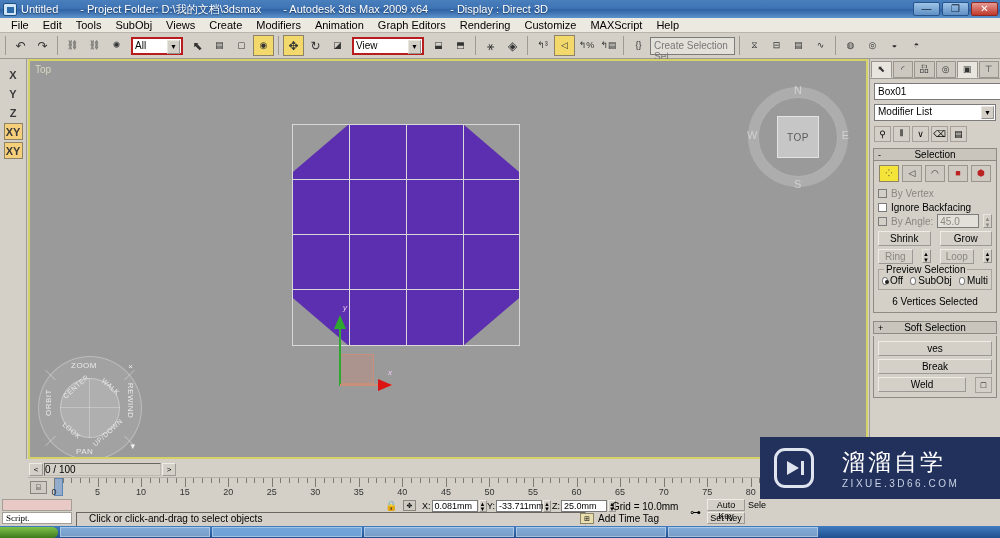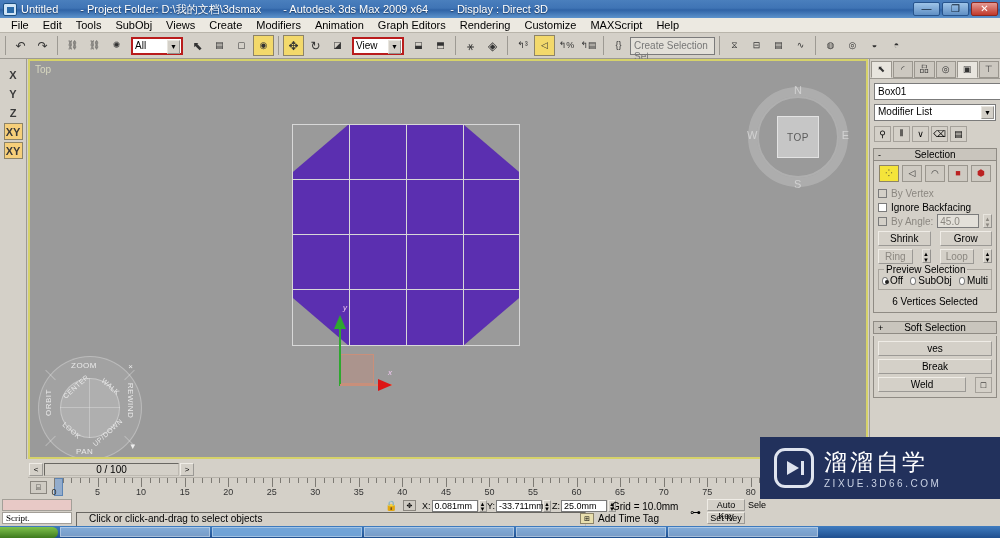--- a/index.html
+++ b/index.html
@@ -168,22 +168,22 @@
   .rad { width:8px; height:8px; border:1px solid #7b7b7b; border-radius:50%; background:#fff; position:relative; }
   .rad.on:after { content:""; position:absolute; left:2px; top:2px; width:4px; height:4px;
       background:#222; border-radius:50%; }
   .vsel { text-align:center; font-size:10px; margin-top:6px; }
 
   
   .trackbar { position:absolute; left:28px; top:461px; width:840px; height:16px;
       background:#d4d0c8; display:flex; align-items:center; }
   .ts-left,.ts-right { width:14px; height:13px; border:1px outset #efece6; background:#d4d0c8;
       font-size:8px; text-align:center; line-height:12px; margin:0 1px; }
-  .ts-field { width:135px; height:13px; border:1px inset #bdb9b1; background:#d4d0c8;
-      font-size:10px; text-align:center; line-height:12px; }
+  .ts-field { width:117px; height:13px; border:1px inset #bdb9b1; background:#d4d0c8;
+      font-size:10px; line-height:12px; }
 
   .ruler { position:absolute; left:28px; top:477px; width:840px; height:21px;
       background:#d4d0c8; border-top:1px solid #b5b1a9; overflow:hidden; }
   .rtick { position:absolute; top:0; width:1px; background:#7d7a74; }
   .rlab { position:absolute; top:9px; font-size:9px; color:#333; transform:translateX(-50%); }
   .keyicon { position:absolute; left:2px; top:3px; width:17px; height:13px;
       border:1px solid #8a867f; background:#cfcbc3; display:flex; align-items:center;
       justify-content:center; font-size:8px; }
   .tslider { position:absolute; left:26px; top:0px; width:9px; height:18px;
       background:rgba(125,160,205,.75); border:1px solid #5c84b4; }
@@ -209,21 +209,21 @@
   .addtag { position:absolute; left:580px; top:15px; height:11px; display:flex;
       align-items:center; gap:4px; font-size:10px; }
   .addtag .ic { width:14px; height:11px; border:1px solid #8d8468; background:#e9dfae;
       font-size:7px; text-align:center; line-height:10px; }
   .keybtns { position:absolute; left:707px; top:1px; }
   .kbtn { width:38px; height:12px; border:1px outset #efece6; background:#d4d0c8;
       font-size:9px; text-align:center; line-height:11px; margin-bottom:1px; }
 
   
   .wm { position:absolute; left:760px; top:437px; width:240px; height:62px;
-      background:#22315c; display:flex; align-items:center; gap:10px; padding-left:14px; }
+      background:#22315c; display:flex; align-items:center; gap:28px; padding-left:14px; }
   .wm-logo { width:40px; height:40px; border:3px solid #dfe4ef; border-radius:11px;
       display:flex; align-items:center; justify-content:center; }
   .wm-logo .tri { width:0;height:0; border-top:7px solid transparent;
       border-bottom:7px solid transparent; border-left:12px solid #dfe4ef; margin-left:2px; }
   .wm-logo .bar { width:3px; height:14px; background:#dfe4ef; margin-left:2px; }
   .wm-cn { color:#fff; font-size:23px; letter-spacing:3px; font-family:"DejaVu Sans",sans-serif; }
   .wm-en { color:#c9d2e4; font-size:10px; letter-spacing:2.5px; }
 
   
   .taskbar { position:absolute; left:0; top:526px; width:1000px; height:12px;
@@ -308,21 +308,21 @@
     <div class="sep"></div>
     <div class="tbtn on">
         <span class="g">✥</span>
       </div>
     <div class="tbtn">
         <span class="g">↻</span>
       </div>
     <div class="tbtn">
         <span class="gs">◪</span>
       </div>
-    <div class="combo" style="width:52px;margin:8px 3px;">
+    <div class="combo" style="width:72px;margin:8px 3px;">
       <span>View</span>
       <span class="arw">▼</span>
     </div>
     <div class="tbtn">
         <span class="gs">⬓</span>
       </div>
     <div class="tbtn">
         <span class="gs">⬒</span>
       </div>
     <div class="sep"></div>

